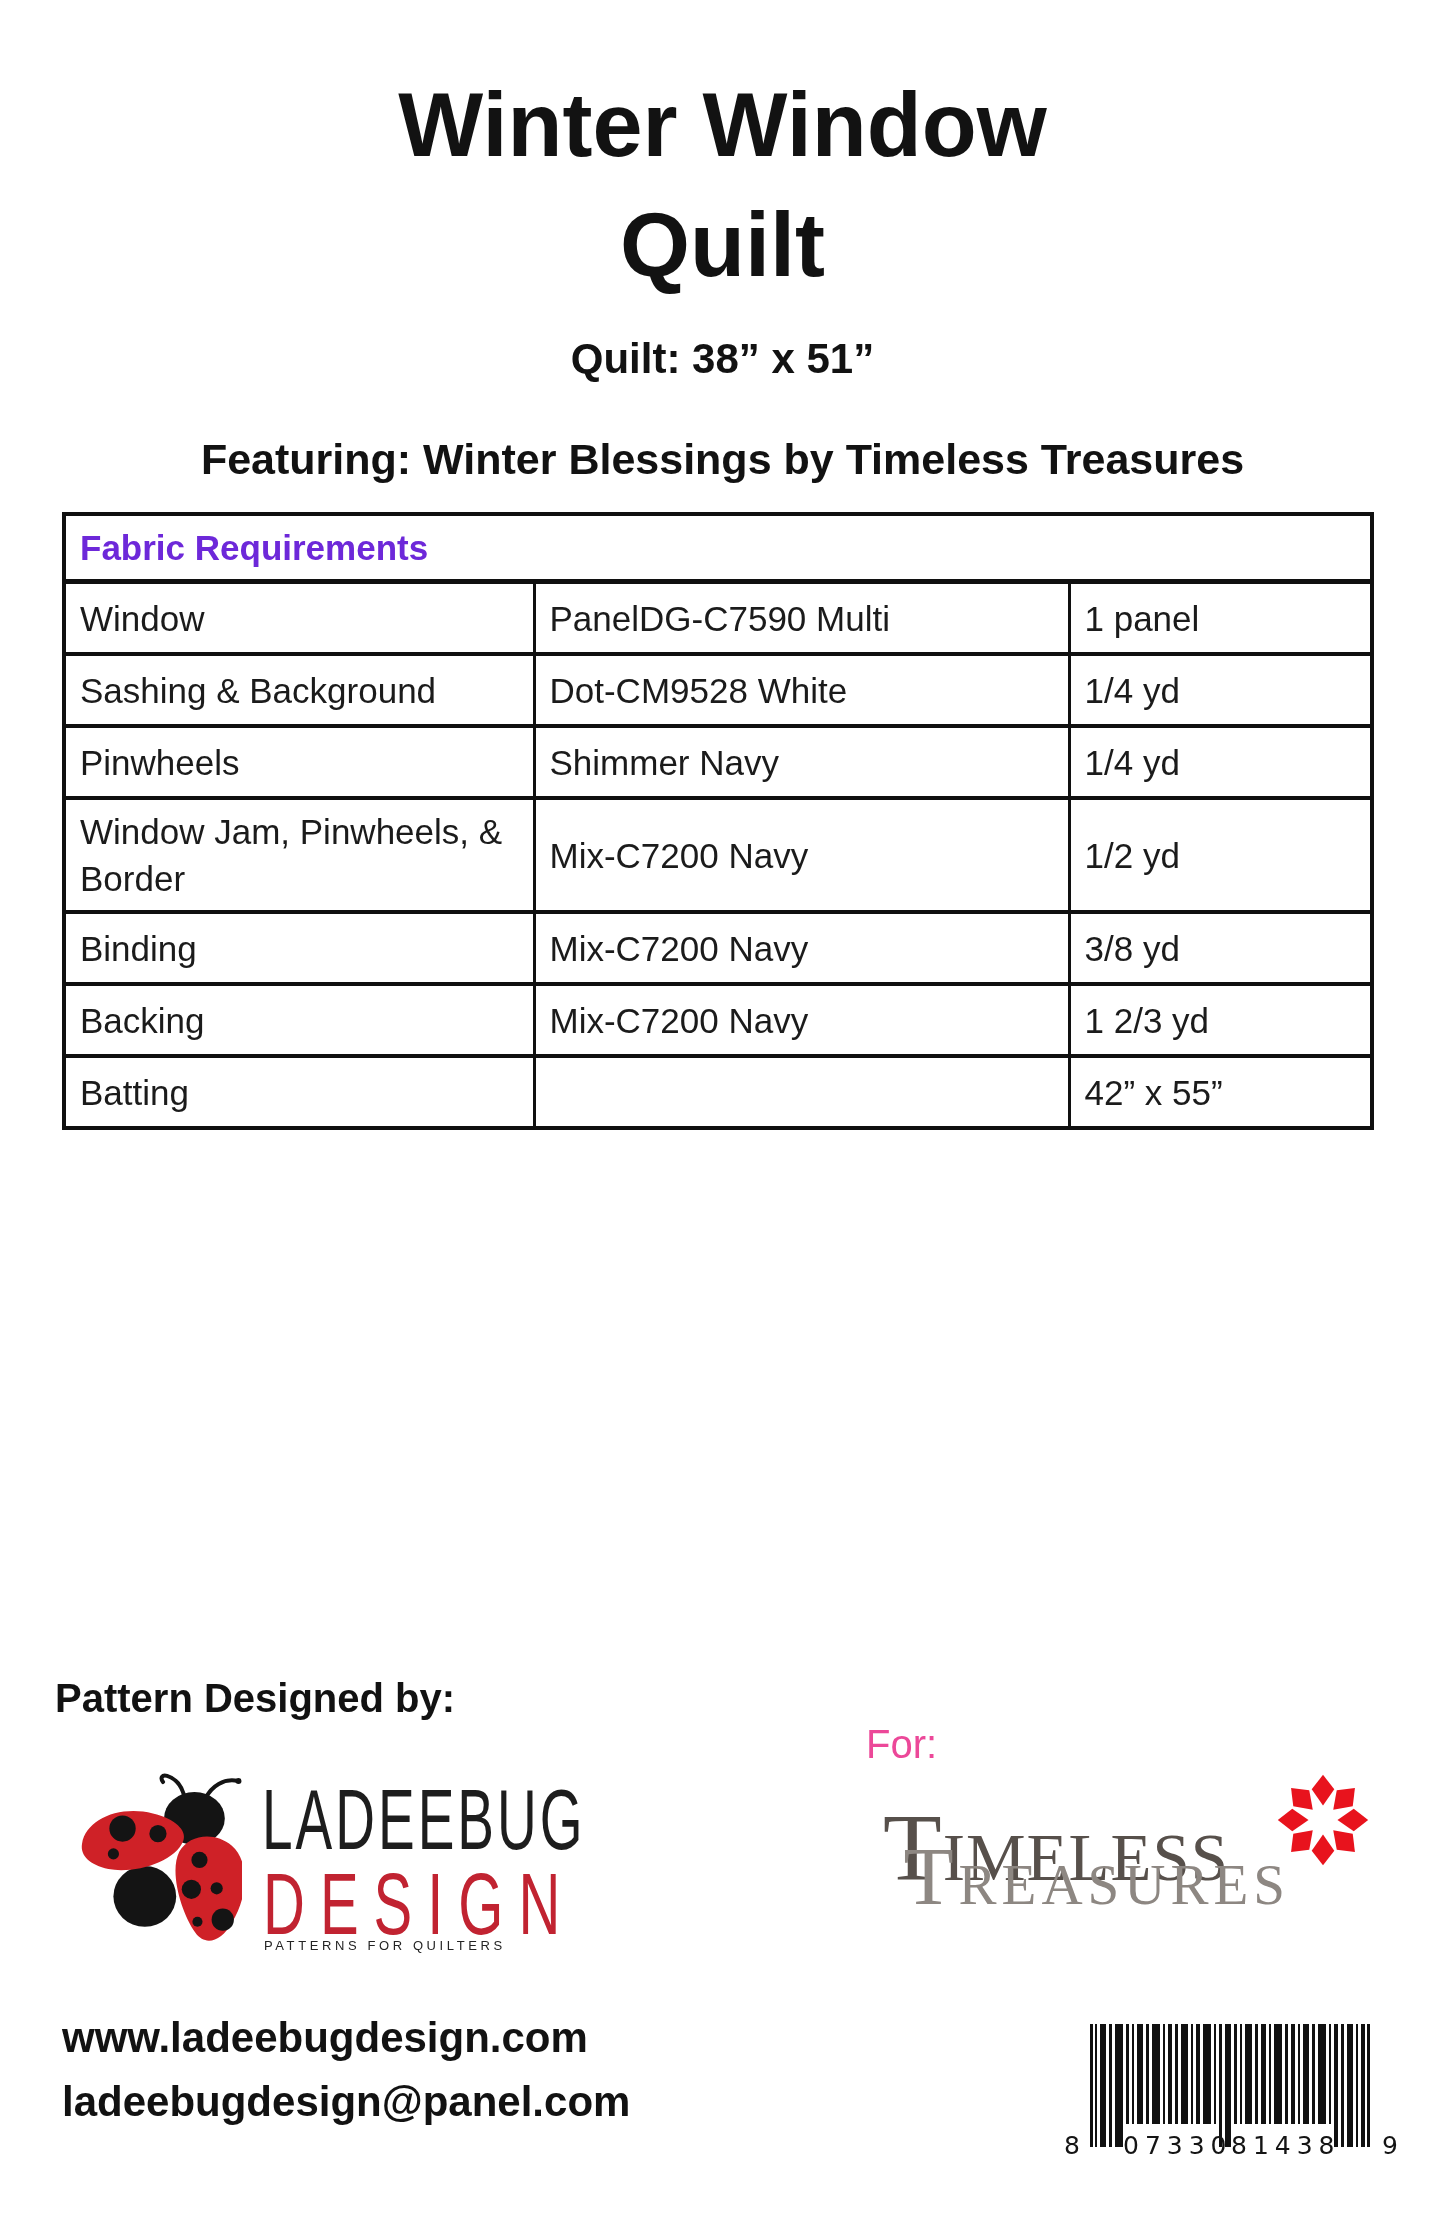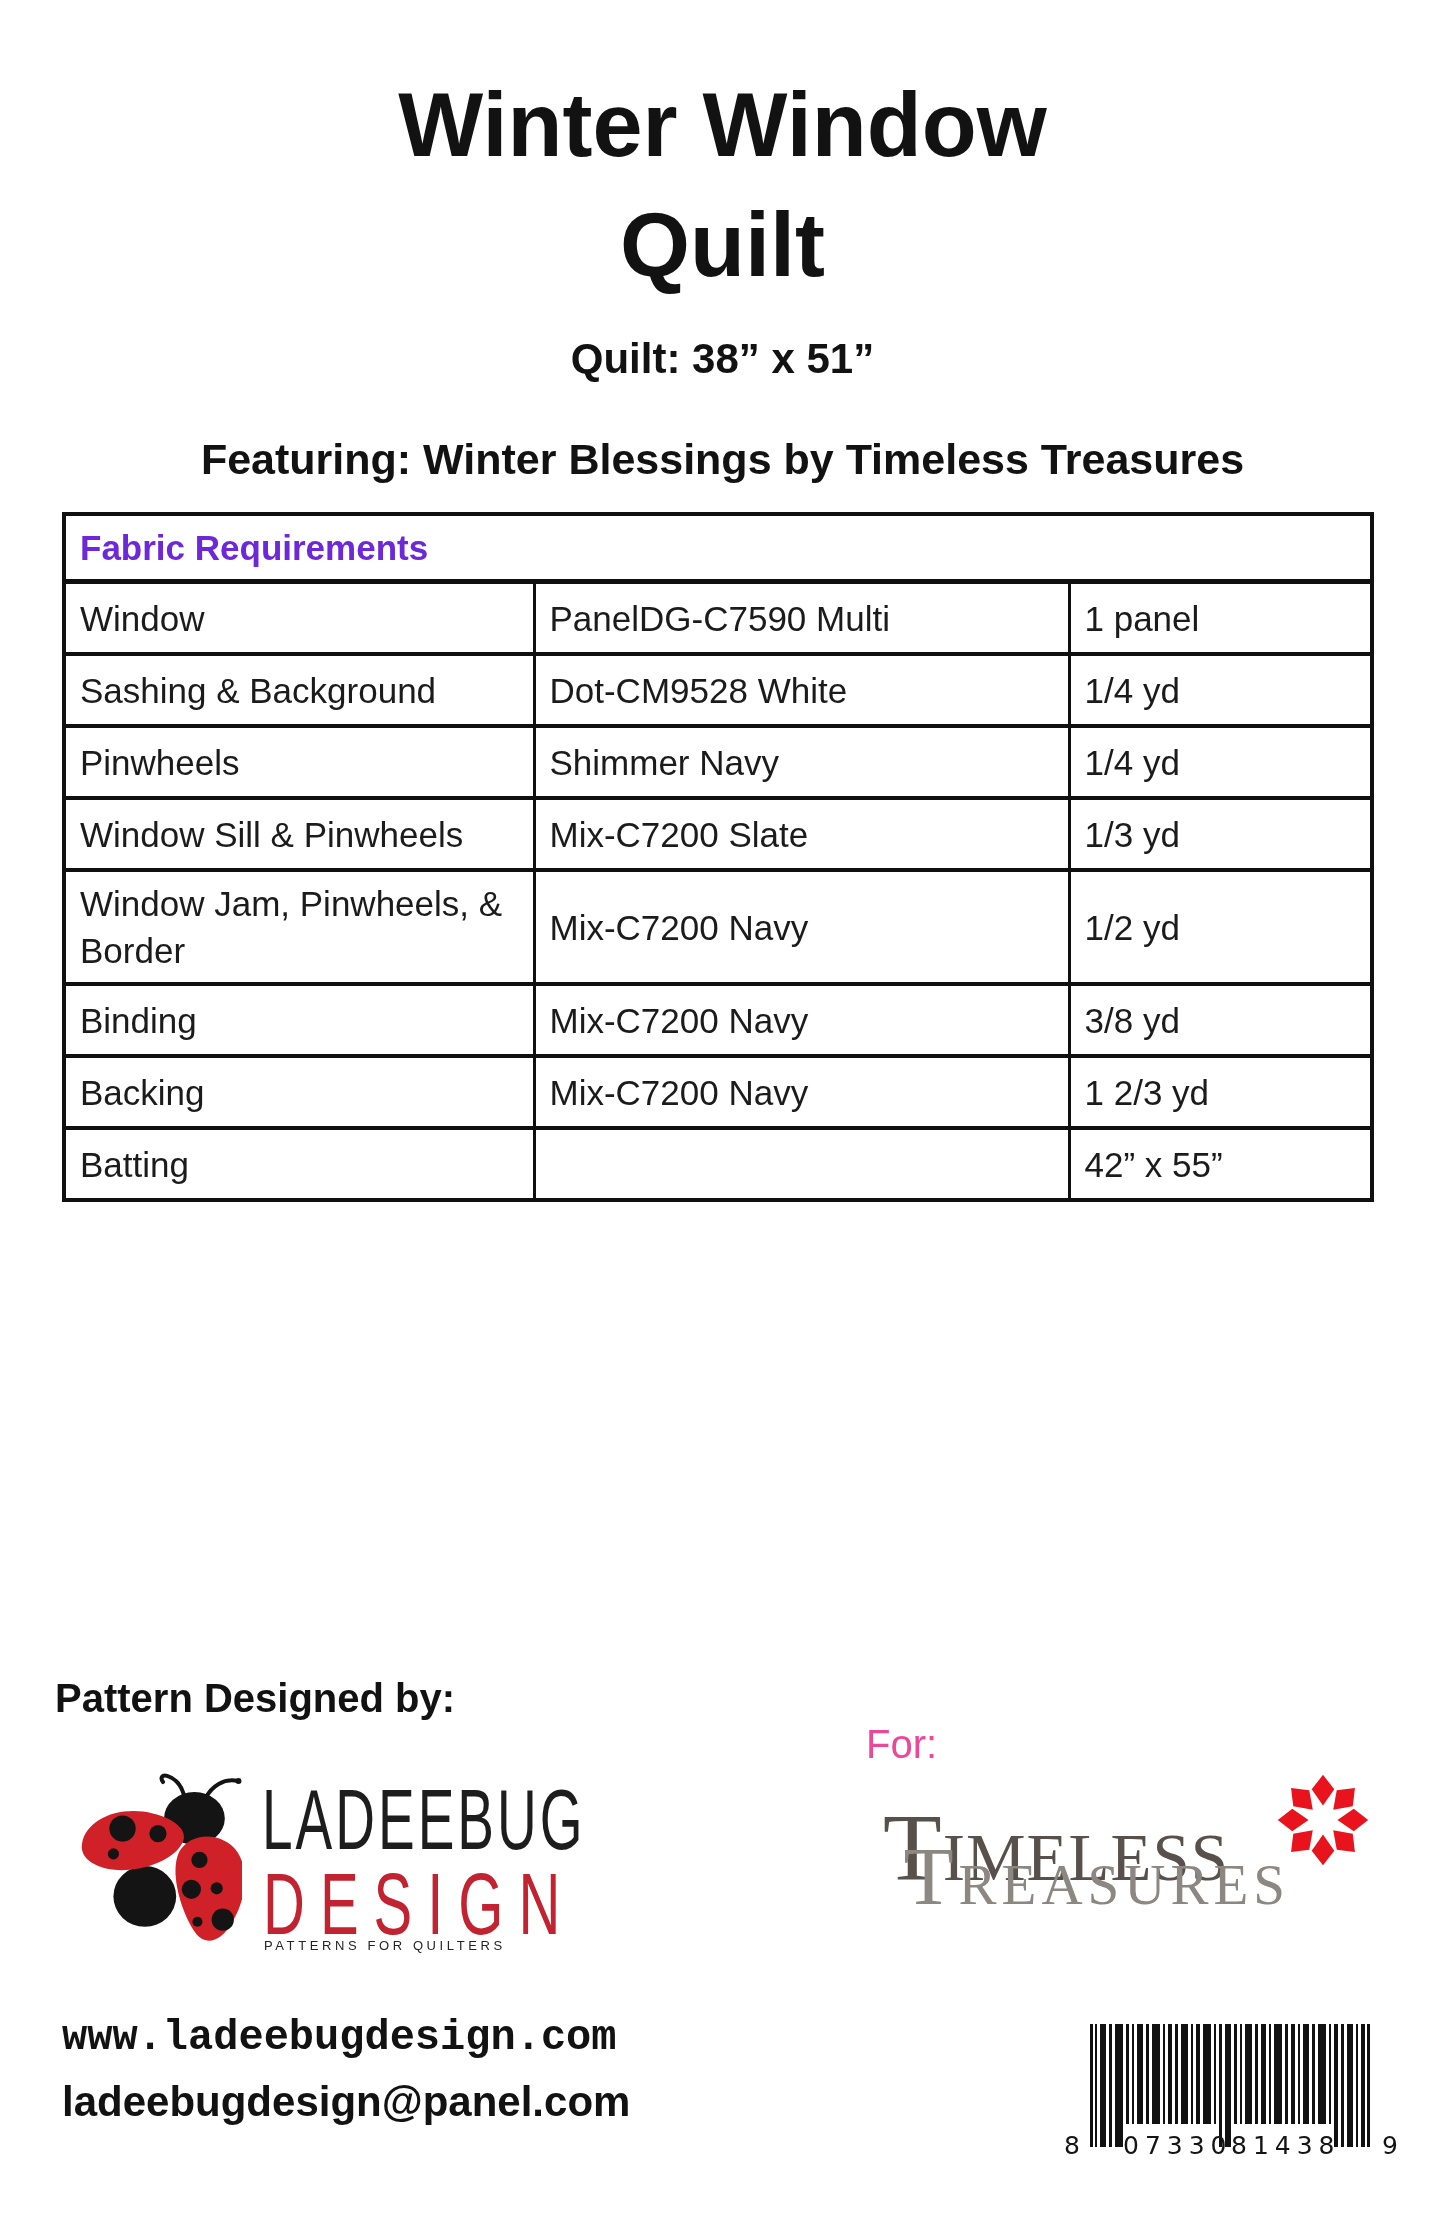--- a/index.html
+++ b/index.html
@@ -68,21 +68,21 @@
     font-size:96px;line-height:1;letter-spacing:1px;color:#57504b;white-space:nowrap;
   }
   .tt-line2{
     position:absolute;left:830px;top:1836px;width:460px;text-align:right;
     font-family:"Liberation Serif", serif;font-variant:small-caps;
     font-size:82px;line-height:1;letter-spacing:5px;color:#8d8782;white-space:nowrap;
   }
   .tt-star{position:absolute;left:1276px;top:1770px;width:94px;height:100px;}
 
   
-  .website{position:absolute;left:62px;top:2014px;font-size:42px;font-weight:700;color:#121212;font-family:Liberation Mono, monospace;}
+  .website{position:absolute;left:62px;top:2014px;font-size:42px;font-weight:700;color:#121212;}
   .email{position:absolute;left:62px;top:2078px;font-size:42px;font-weight:700;color:#121212;}
 
   
   .barcode{position:absolute;left:1090px;top:2024px;width:280px;height:136px;}
   .barcode svg{position:absolute;left:0;top:0;}
   .bc-digit{
     position:absolute;bottom:0px;
     font-family:"DejaVu Sans", sans-serif;font-size:25px;color:#141414;
   }
   .bc-d-left{left:-26px;}
@@ -120,25 +120,20 @@
       </tr>
       <tr>
         <td>Sashing &amp; Background</td>
         <td>Dot-CM9528 White</td>
         <td>1/4 yd</td>
       </tr>
       <tr>
         <td>Pinwheels</td>
         <td>Shimmer Navy</td>
         <td>1/4 yd</td>
-      </tr>
-      <tr>
-        <td>Window Sill &amp; Pinwheels</td>
-        <td>Mix-C7200 Slate</td>
-        <td>1/3 yd</td>
       </tr>
       <tr>
         <td>Window Jam, Pinwheels, &amp; Border</td>
         <td>Mix-C7200 Navy</td>
         <td>1/2 yd</td>
       </tr>
       <tr>
         <td>Binding</td>
         <td>Mix-C7200 Navy</td>
         <td>3/8 yd</td>

